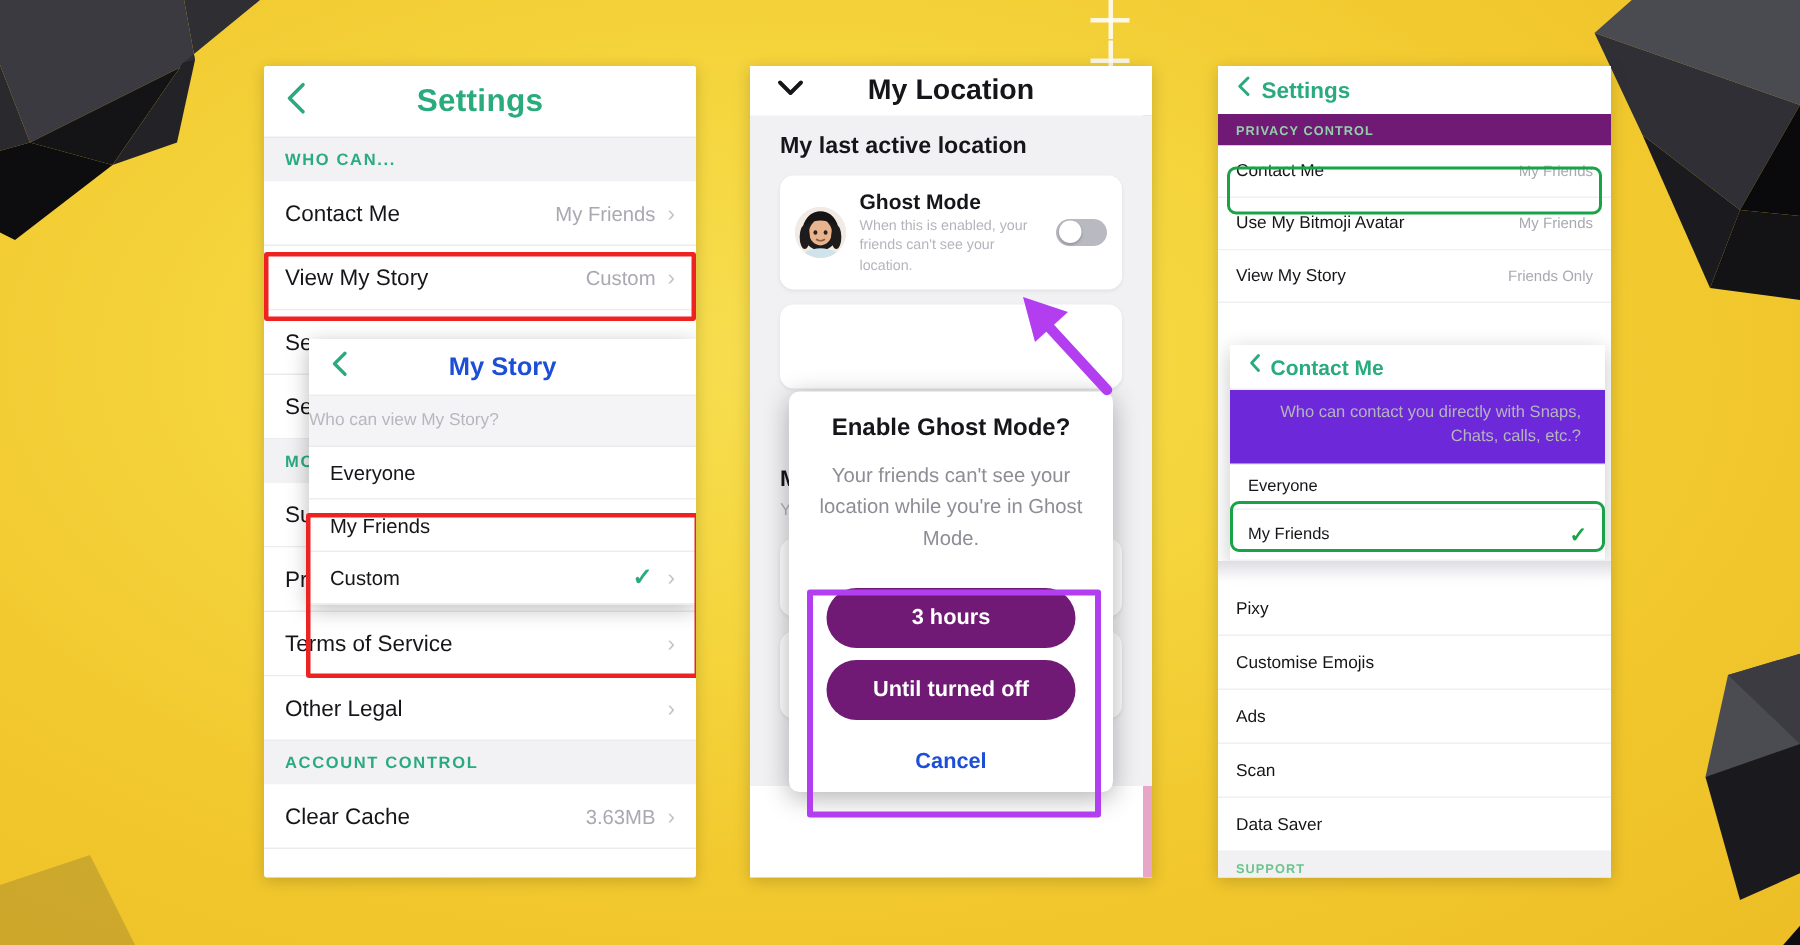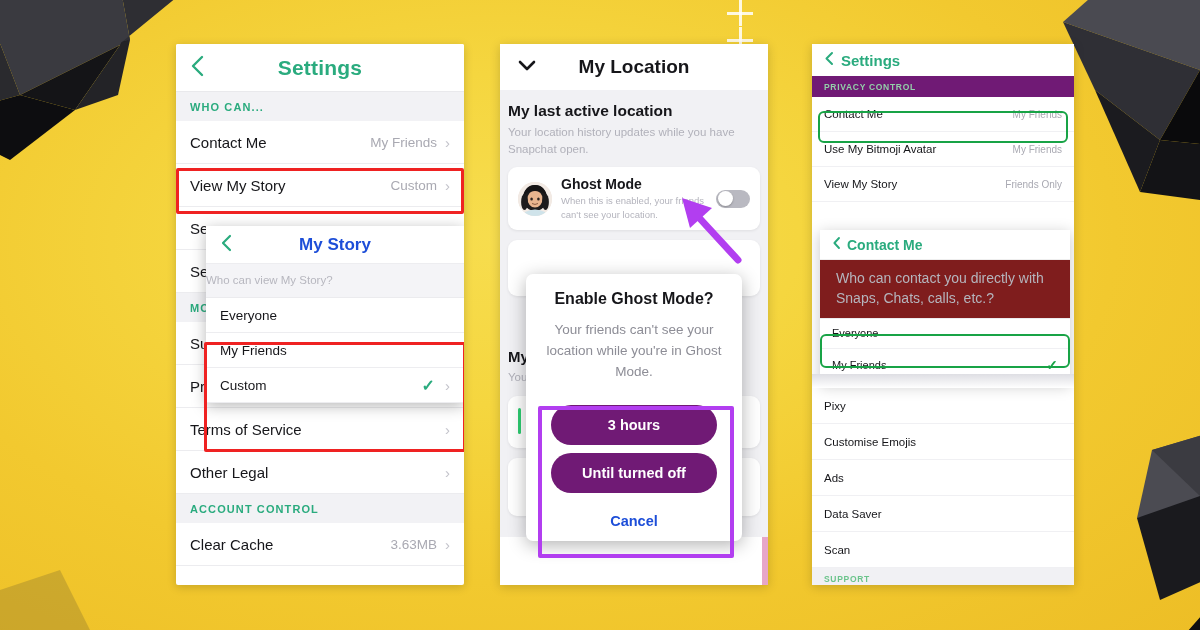--- a/index.html
+++ b/index.html
@@ -47,25 +47,25 @@
                       position:relative; border-bottom:1px solid #ededf0;}
   #mystory .ms-head .t { color:#1d4ed8; font-size:17px; font-weight:bold; }
   #mystory .ms-sub { background:#f4f4f7; color:#b7b7bf; font-size:11.5px; text-align:left;
                      padding:10px 0 11px; border-bottom:1px solid #ebebee;}
   #mystory .ms-row { height:35px; display:flex; align-items:center; padding:0 14px;
                      border-bottom:1px solid #ededf0; font-size:13.5px; color:#16161a;}
   .tick { color:#2aab7e; font-size:16px; font-weight:bold; margin-left:auto; margin-right:10px;}
 
   
   #phone2 { left:500px; top:44px; width:268px; height:541px; box-shadow:0 2px 10px rgba(0,0,0,.18);}
-  .p2-head { height:46px; display:flex; align-items:center; justify-content:center; position:relative;
+  .p2-head { height:33px; display:flex; align-items:center; justify-content:center; position:relative;
              background:#fff;}
   .p2-head .t { font-size:19px; font-weight:bold; color:#16161a;}
   .chev-down { position:absolute; left:18px; top:50%; transform:translateY(-50%); }
-  .p2-body { background:#f1f1f4; height:447px; padding:12px 8px 0; position:relative;}
+  .p2-body { background:#f1f1f4; height:447px; padding:12px 20px 0; position:relative;}
   .p2-h2 { font-size:15.5px; font-weight:bold; color:#16161a; }
   .p2-sub { font-size:11.5px; color:#b1b1ba; line-height:1.45; margin-top:4px; }
   .card { background:#fff; border-radius:9px; margin-top:10px; padding:9px 10px;
           box-shadow:0 1px 3px rgba(0,0,0,.08); display:flex; align-items:center; gap:9px;}
   .avatar { width:34px; height:34px; border-radius:50%; overflow:hidden; flex:0 0 34px; background:#efe6de;}
   .gm-title { font-size:14px; font-weight:bold; color:#16161a;}
   .gm-desc { font-size:9.5px; color:#b4b4bd; line-height:1.4; margin-top:2px;}
   .toggle { width:34px; height:18px; border-radius:10px; background:#b9b9c1; position:relative; flex:0 0 34px;}
   .toggle .knob { position:absolute; left:1.5px; top:1.5px; width:15px; height:15px; border-radius:50%;
                   background:#fff; box-shadow:0 1px 2px rgba(0,0,0,.25);}
@@ -96,21 +96,21 @@
             border-bottom:1px solid #f0f0f3;}
   .p3-row .lbl { font-size:11.5px; color:#16161a;}
   .p3-row .val { font-size:10px; color:#a9a9b2; margin-left:auto;}
 
   
   #contactme { position:absolute; left:8px; top:186px; width:250px; background:#fff; z-index:20;
                box-shadow:0 3px 14px rgba(0,0,0,.22);}
   #contactme .cm-head { height:30px; display:flex; align-items:center; gap:6px; padding-left:12px;
                         border-bottom:1px solid #eee;}
   #contactme .cm-head .t { color:#2aab7e; font-size:14px; font-weight:bold;}
-  #contactme .cm-sub { background:#7f1d1d; color:#b5b5bd; font-size:14px; text-align:left;
+  #contactme .cm-sub { background:#6d28d9; color:#b5b5bd; font-size:11px; text-align:right;
                        padding:8px 16px 9px; line-height:1.45; border-bottom:1px solid #ebebee;}
   #contactme .cm-row { height:30px; display:flex; align-items:center; padding:0 12px; font-size:11px;
                        color:#16161a; border-bottom:1px solid #f0f0f3;}
   .tick-g { color:#18a346; font-size:14px; font-weight:bold; margin-left:auto;}
   .p3-bottom-sect { background:#f1f1f4; color:#6cc48c; font-size:8.5px; font-weight:bold;
                     letter-spacing:.7px; padding:6px 12px 5px;}
   .shade { position:absolute; left:0; right:0; height:14px; z-index:21;
            background:linear-gradient(#dedee3,#ffffff);}
 </style>
 </head>
@@ -247,21 +247,20 @@
     <span class="chev-down">
       <svg width="18" height="12" viewBox="0 0 18 12">
           <path d="M2 2 L9 9 L16 2" stroke="#16161a" stroke-width="2.6" fill="none" stroke-linecap="round" stroke-linejoin="round"></path>
         </svg>
     </span>
     <span class="t">My Location</span>
   </div>
 
   <div class="p2-body">
     <div class="p2-h2">My last active location</div>
-    <div class="p2-sub">Your location history updates while you have Snapchat open.</div>
 
     <div class="card">
       <div class="avatar">
         <svg width="34" height="34" viewBox="0 0 34 34">
           <rect width="34" height="34" fill="#f2eae4"></rect>
           <ellipse cx="17" cy="16" rx="12" ry="13" fill="#1d1b1c"></ellipse>
           <ellipse cx="17" cy="17" rx="7.6" ry="8.6" fill="#e8b48e"></ellipse>
           <path d="M5 16 Q7 3 17 3 Q27 3 29 16 Q27 9 17 9 Q7 9 5 16Z" fill="#161415"></path>
           <ellipse cx="6.5" cy="20" rx="3.4" ry="8" fill="#1d1b1c"></ellipse>
           <ellipse cx="27.5" cy="20" rx="3.4" ry="8" fill="#1d1b1c"></ellipse>
@@ -343,24 +342,24 @@
     <div class="p3-row" style="margin-top:14px; height:36px;">
       <span class="lbl">Pixy</span>
     </div>
     <div class="p3-row" style="height:36px;">
       <span class="lbl">Customise Emojis</span>
     </div>
     <div class="p3-row" style="height:36px;">
       <span class="lbl">Ads</span>
     </div>
     <div class="p3-row" style="height:36px;">
+      <span class="lbl">Scan</span>
+    </div>
+    <div class="p3-row" style="height:36px;">
       <span class="lbl">Data Saver</span>
-    </div>
-    <div class="p3-row" style="height:36px;">
-      <span class="lbl">Scan</span>
     </div>
     <div class="p3-bottom-sect">SUPPORT</div>
   </div>
 
   <div id="contactme">
     <div class="cm-head">
       <span>
         <svg width="9" height="14" viewBox="0 0 9 14">
             <path d="M7 2 L2.4 7 L7 12" stroke="#2aab7e" stroke-width="1.9" fill="none" stroke-linecap="round" stroke-linejoin="round"></path>
           </svg>

